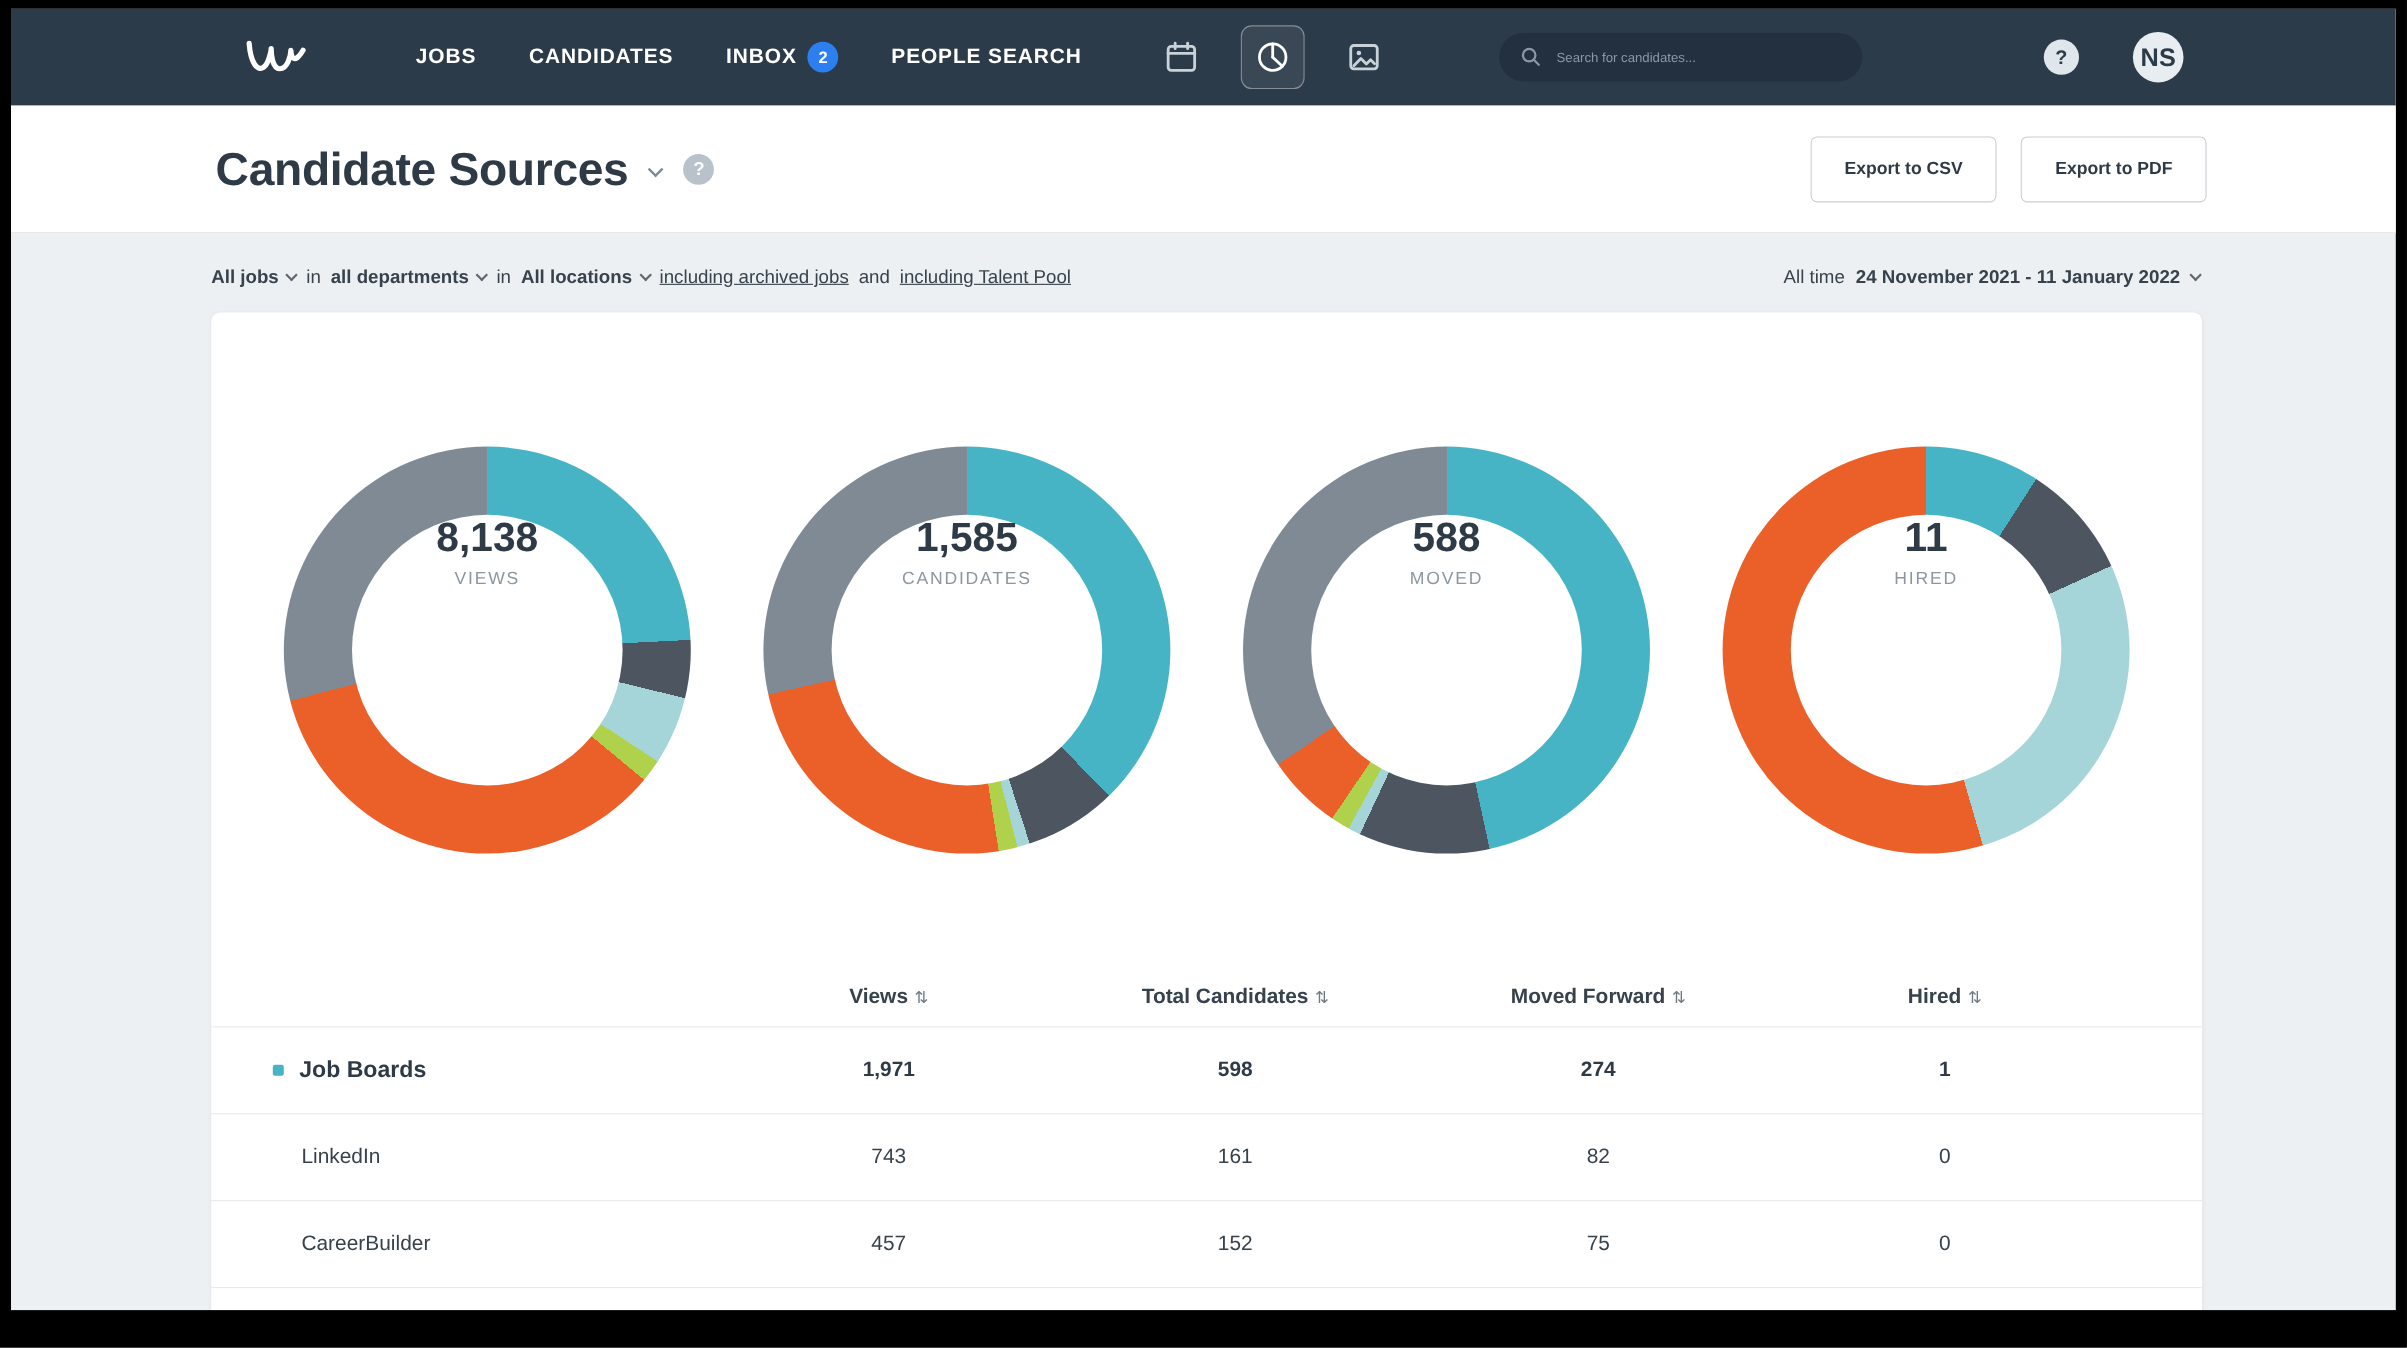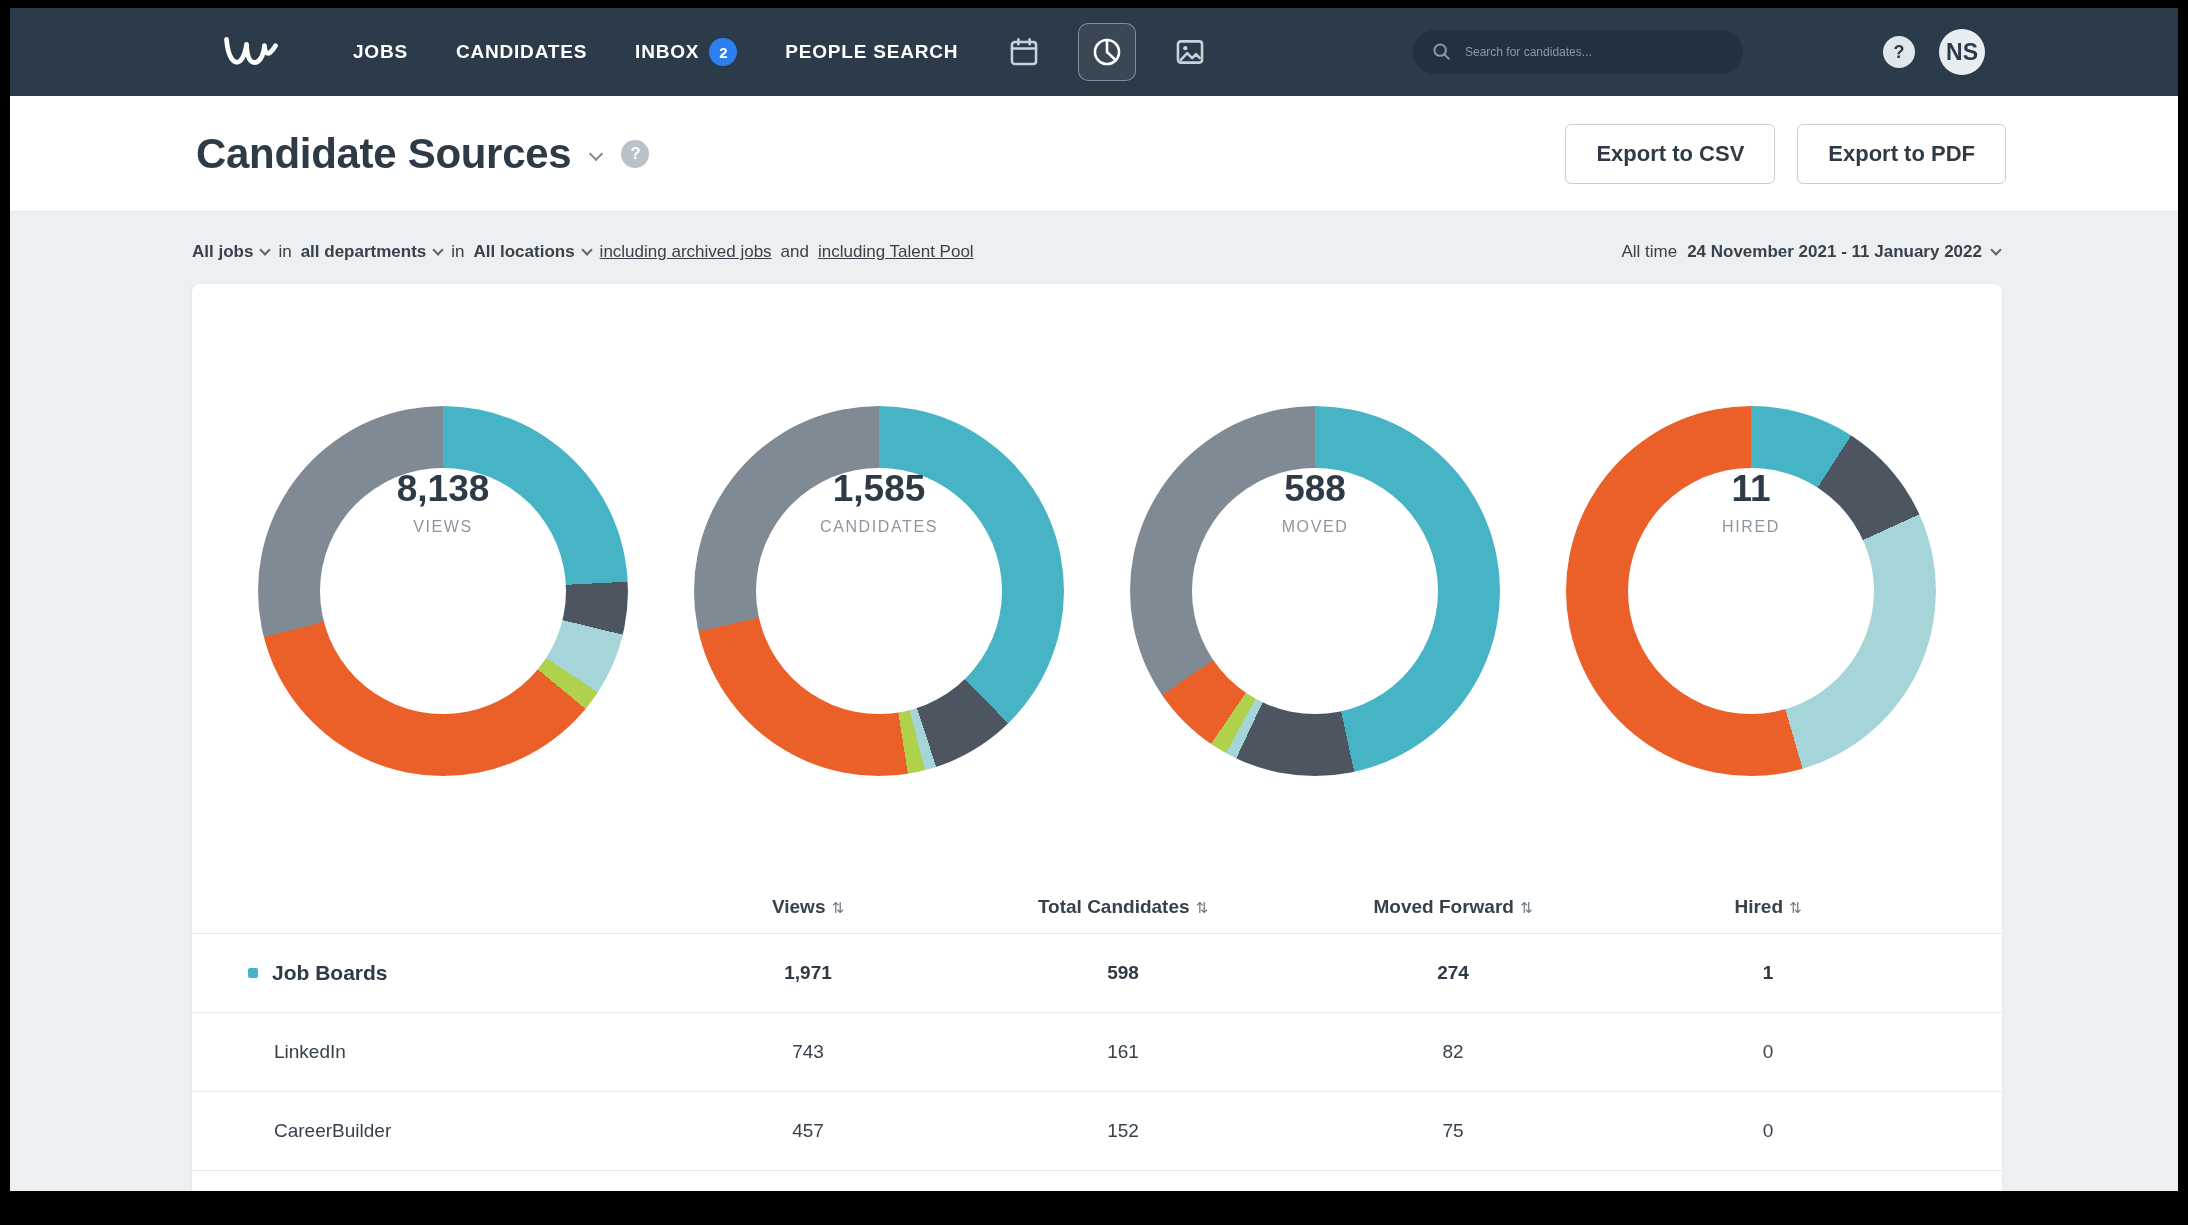--- a/index.html
+++ b/index.html
@@ -2,42 +2,42 @@
 <html><head>
 <meta charset="utf-8">
 <style>
   * { margin:0; padding:0; box-sizing:border-box; }
   html,body { width:2188px; height:1225px; overflow:hidden; background:#000; }
   body { font-family:"Liberation Sans","DejaVu Sans",sans-serif; color:#2e3a46; }
 
   .frame { position:absolute; left:10px; right:10px; top:8px; bottom:34px; background:#edf0f2; overflow:hidden; }
 
   
-  .topnav { height:88px; background:#2c3b49; display:flex; align-items:center; padding:0 193px 0 213px; }
+  .topnav { height:88px; background:#2c3b49; display:flex; align-items:center; padding:0 193px 0 213px;gap:25px; }
   .logo { margin-right:74px; display:flex; align-items:center; cursor:pointer; }
   .nav-links { display:flex; align-items:center; gap:48px; }
   .nav-link { color:#ffffff; font-size:19px; font-weight:700; letter-spacing:0.8px; text-decoration:none; cursor:pointer; display:flex; align-items:center; }
   .badge { margin-left:10px; min-width:28px; height:28px; border-radius:14px; background:#2d7ff0; color:#fff; font-size:15px; font-weight:700; display:flex; align-items:center; justify-content:center; letter-spacing:0; }
   .nav-icons { display:flex; align-items:center; gap:34px; margin-left:46px; }
   .nav-ic { display:flex; align-items:center; justify-content:center; width:40px; height:40px; cursor:pointer; }
   .nav-ic.active { width:58px; height:58px; background:rgba(255,255,255,0.07); border:1px solid rgba(255,255,255,0.38); border-radius:10px; }
   .search { margin-left:auto; width:330px; height:44px; background:#223040; border-radius:22px; display:flex; align-items:center; padding:0 18px; }
   .search input { background:transparent; border:none; outline:none; color:#cfd7dd; font-size:12px; margin-left:12px; width:100%; font-family:inherit; }
   .search input::placeholder { color:#8b98a4; }
   .help-circle { margin-left:140px; width:32px; height:32px; border-radius:50%; background:#dfe6ec; color:#2c3b49; font-size:18px; font-weight:700; display:flex; align-items:center; justify-content:center; cursor:pointer; }
   .avatar { margin-left:24px; width:46px; height:46px; border-radius:50%; background:#e8edf1; color:#2c3b49; font-size:23px; font-weight:700; display:flex; align-items:center; justify-content:center; cursor:pointer; }
 
   
   header { height:116px; background:#ffffff; border-bottom:1px solid #e4e7ea; display:flex; align-items:center; justify-content:space-between; padding:0 172px 0 186px; }
   .title-wrap { display:flex; align-items:center; gap:20px; }
   h1 { font-size:42px; font-weight:600; color:#2e3a46; letter-spacing:-0.3px; }
   .chev { display:inline-block; width:10px; height:10px; border-right:2px solid #7d8893; border-bottom:2px solid #7d8893; transform:rotate(45deg); }
   .title-help { width:28px; height:28px; border-radius:50%; background:#b9c2ca; color:#fff; font-size:17px; font-weight:700; display:flex; align-items:center; justify-content:center; cursor:pointer; }
   .btns { display:flex; gap:22px; }
-  .btns button { height:60px; padding:0 30px; background:#fff; border:1px solid #c8cfd5; border-radius:6px; font-size:22px; font-weight:700; color:#2e3a46; cursor:pointer; font-family:inherit; }
+  .btns button { height:60px; padding:0 30px; background:#fff; border:1px solid #c8cfd5; border-radius:6px; font-size:16px; font-weight:700; color:#2e3a46; cursor:pointer; font-family:inherit; }
 
   
   .filterbar { display:flex; align-items:center; justify-content:space-between; padding:30px 178px 0 182px; font-size:17px; color:#37424c; }
   .f-left, .f-right { display:flex; align-items:center; gap:9px; flex-wrap:nowrap; white-space:nowrap; }
   .f-bold { font-weight:700; cursor:pointer; display:inline-flex; align-items:center; gap:8px; }
   .f-bold .chev { width:8px; height:8px; border-color:#5c6771; margin-top:-4px; }
   .f-link { text-decoration:underline; cursor:pointer; color:#37424c; }
   .f-muted { font-weight:400; }
   .f-range { font-weight:700; cursor:pointer; display:inline-flex; align-items:center; gap:10px; }
   .f-range .chev { width:8px; height:8px; border-color:#5c6771; margin-top:-4px; }

